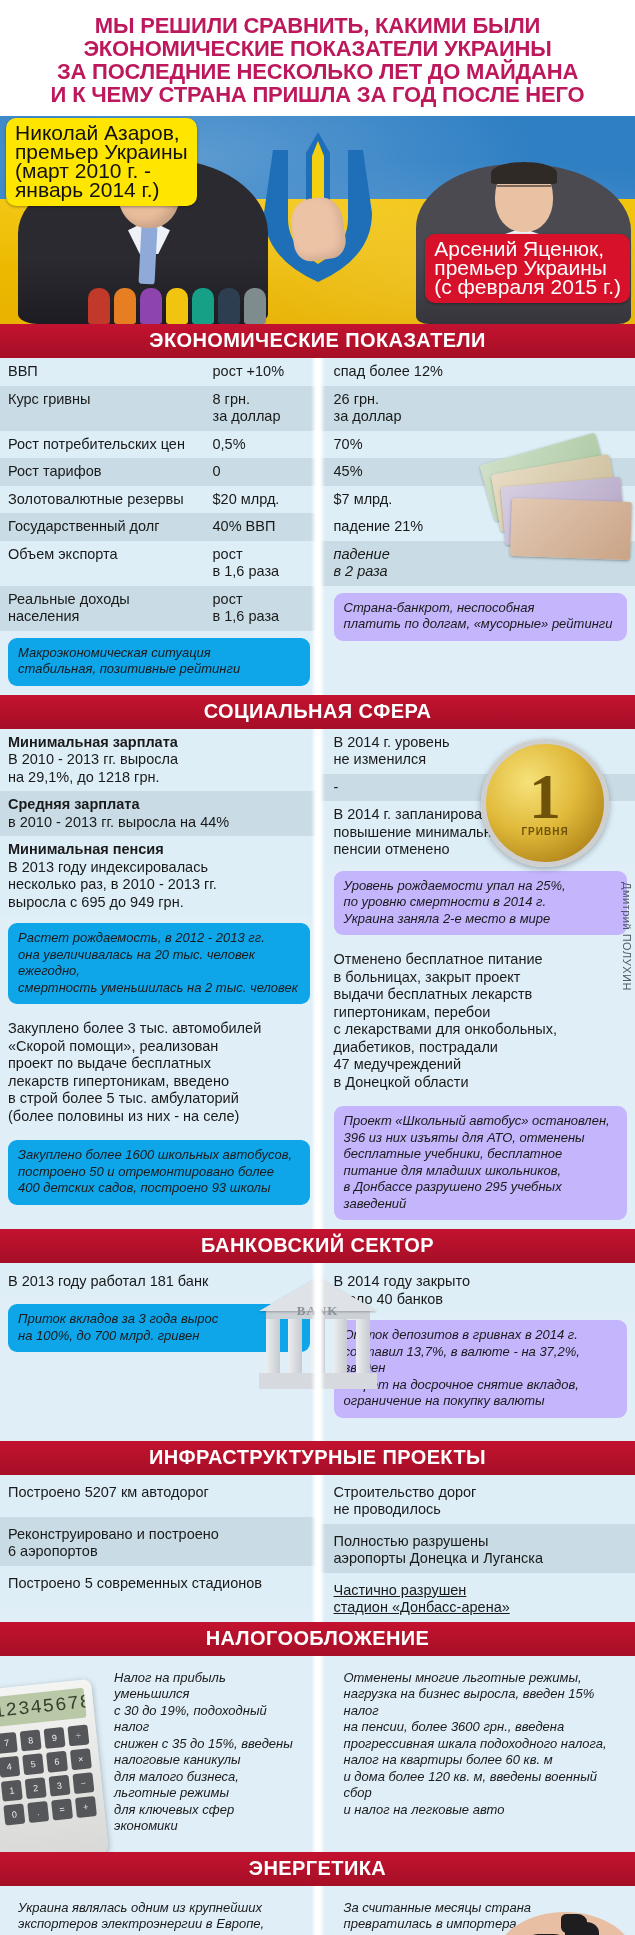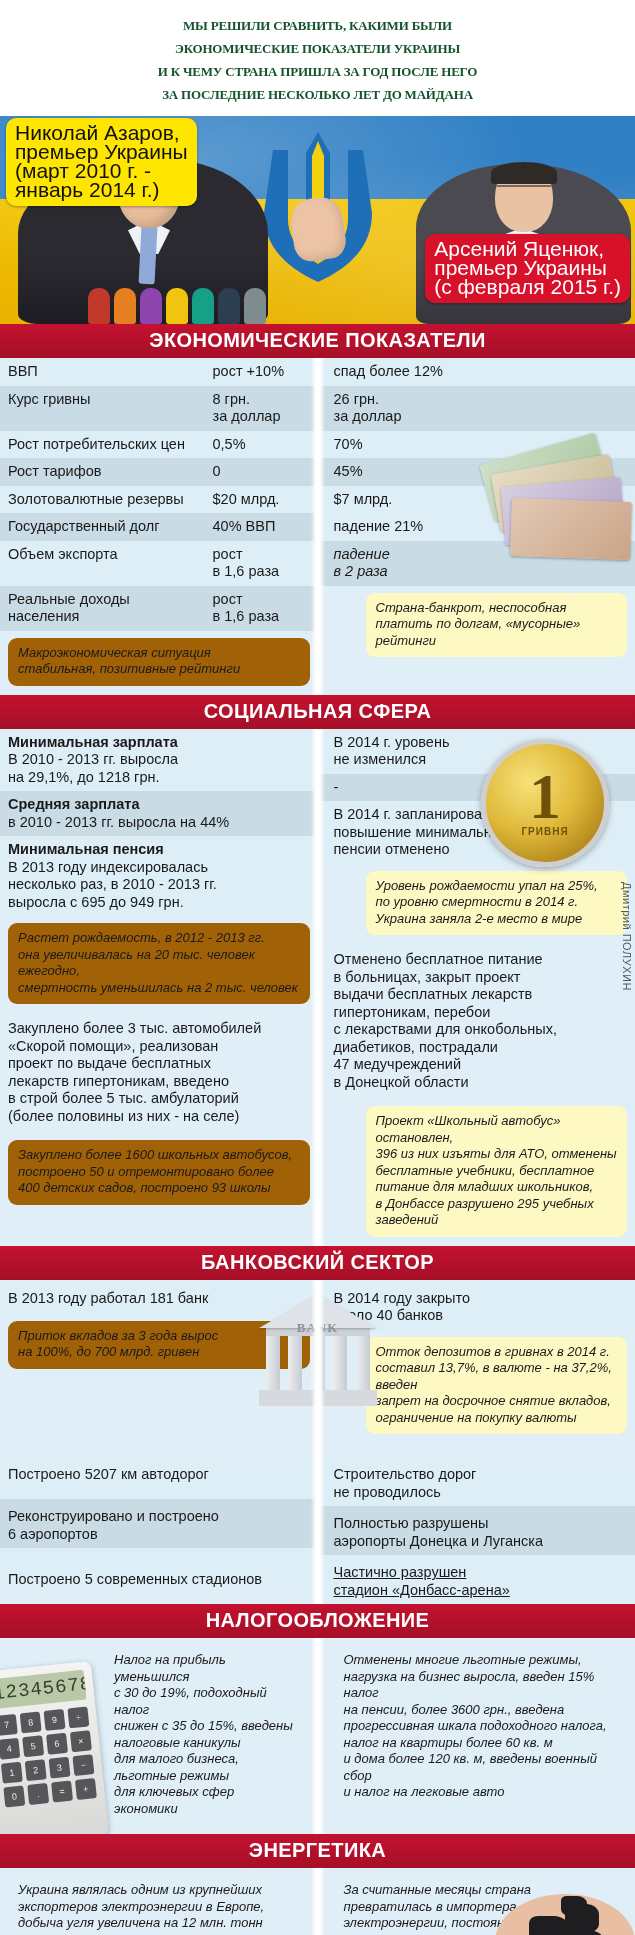--- a/index.html
+++ b/index.html
@@ -12,27 +12,26 @@
   }
   .page { width: 635px; position: relative; overflow: hidden; background: #dfeef7; }
 
   
   .headline {
     background: #fff;
     padding: 14px 8px 10px;
     text-align: center;
   }
   .headline div {
-    color: #14532d;
+    color: #be185d;
     font-weight: bold;
-    font-size: 13px;
+    font-size: 22px;
     line-height: 23px;
     letter-spacing: -0.2px;
     white-space: nowrap;
-    font-family: Liberation Serif, serif;
   }
 
   
   .photo {
     position: relative;
     height: 208px;
     background:
       linear-gradient(180deg,#2f7fc4 0%, #2f7fc4 40%, #f2c200 40%, #e8b200 100%);
     overflow: hidden;
   }
@@ -137,22 +136,22 @@
   
   .noteWrap { padding: 7px 8px 9px; }
   .col.right .noteWrap { padding-left: 16px; }
   .note {
     font-style: italic;
     font-size: 13px;
     line-height: 16.5px;
     border-radius: 9px;
     padding: 7px 10px 8px;
   }
-  .note.yellow { background:#a16207; }
-  .note.blue { background:#fef9c3;margin-left:32px; }
+  .note.yellow { background:#0ea5e9; }
+  .note.blue { background:#c4b5fd; }
 
   .block { padding: 7px 10px 8px 8px; font-size: 14.5px; line-height: 17.5px; }
   .col.right .block { padding-left: 16px; }
 
   
   .money {
     position:absolute; right: -6px; top: 60px; width: 160px; height: 150px;
     z-index: 1; pointer-events:none;
   }
   .bill { position:absolute; width:120px; height:58px; border-radius:3px;
@@ -212,22 +211,22 @@
   .spacer { height: 14px; }
 </style>
 </head>
 <body>
 
 <div class="page">
 
   <div class="headline">
     <div>МЫ РЕШИЛИ СРАВНИТЬ, КАКИМИ БЫЛИ</div>
     <div>ЭКОНОМИЧЕСКИЕ ПОКАЗАТЕЛИ УКРАИНЫ</div>
+    <div>ЗА ПОСЛЕДНИЕ НЕСКОЛЬКО ЛЕТ ДО МАЙДАНА</div>
     <div>И К ЧЕМУ СТРАНА ПРИШЛА ЗА ГОД ПОСЛЕ НЕГО</div>
-    <div>ЗА ПОСЛЕДНИЕ НЕСКОЛЬКО ЛЕТ ДО МАЙДАНА</div>
   </div>
 
   <div class="photo">
     <div class="flagwave"></div>
     <svg class="trident" viewBox="0 0 100 120">
       <path d="M50 4 L58 18 L58 70 L50 84 L42 70 L42 18 Z" fill="#1f6fb8"></path>
       <path d="M20 16 L30 16 L30 62 Q30 80 50 92 L50 104 Q14 88 14 58 Z" fill="#1f6fb8"></path>
       <path d="M80 16 L70 16 L70 62 Q70 80 50 92 L50 104 Q86 88 86 58 Z" fill="#1f6fb8"></path>
       <path d="M50 10 L54 20 L54 68 L50 78 L46 68 L46 20 Z" fill="#f4d010"></path>
     </svg>
@@ -439,27 +438,28 @@
       <div class="noteWrap">
         <div class="note blue" style="white-space: pre-line;">Отток депозитов в гривнах в 2014 г.
 составил 13,7%, в валюте - на 37,2%, введен
 запрет на досрочное снятие вкладов,
 ограничение на покупку валюты</div>
       </div>
       <div class="spacer"></div>
     </div>
   </div>
 
+  <div class="sect-bar">ИНФРАСТРУКТУРНЫЕ ПРОЕКТЫ</div>
   <div class="cols">
     <div class="divider"></div>
     <div class="col left">
       <div class="row lite" style="min-height:42px;padding-top:9px">Построено 5207 км автодорог</div>
       <div class="row alt" style="min-height: 42px; padding-top: 9px; white-space: pre-line;">Реконструировано и построено
 6 аэропортов</div>
-      <div class="row lite" style="min-height:42px;padding-top:23px">Построено 5 современных стадионов</div>
+      <div class="row lite" style="min-height:42px;padding-top:9px">Построено 5 современных стадионов</div>
     </div>
     <div class="col right">
       <div class="row lite" style="min-height: 42px; padding-top: 9px; white-space: pre-line;">Строительство дорог
 не проводилось</div>
       <div class="row alt" style="min-height: 42px; padding-top: 9px; white-space: pre-line;">Полностью разрушены
 аэропорты Донецка и Луганска</div>
       <div class="row lite" style="min-height: 42px; padding-top: 9px; white-space: pre-line; text-decoration: underline;">Частично разрушен
 стадион «Донбасс-арена»</div>
     </div>
   </div>

